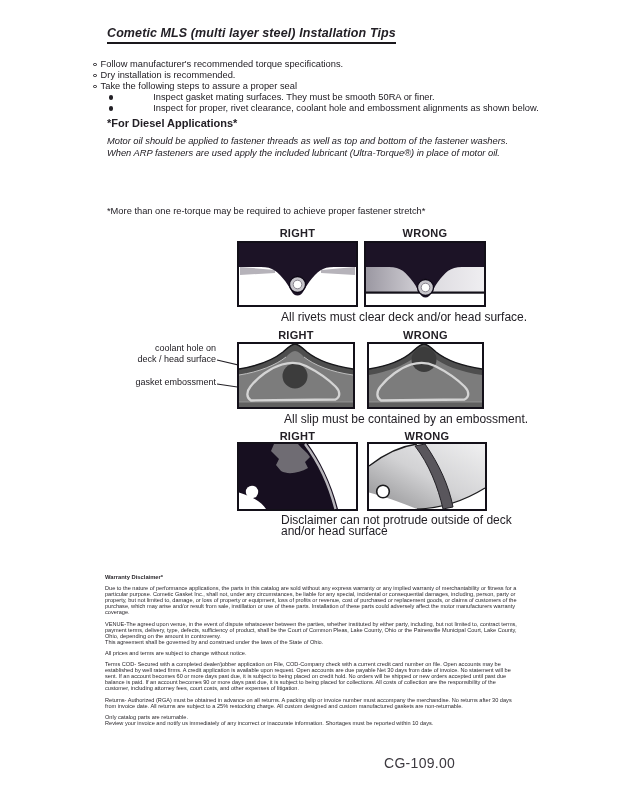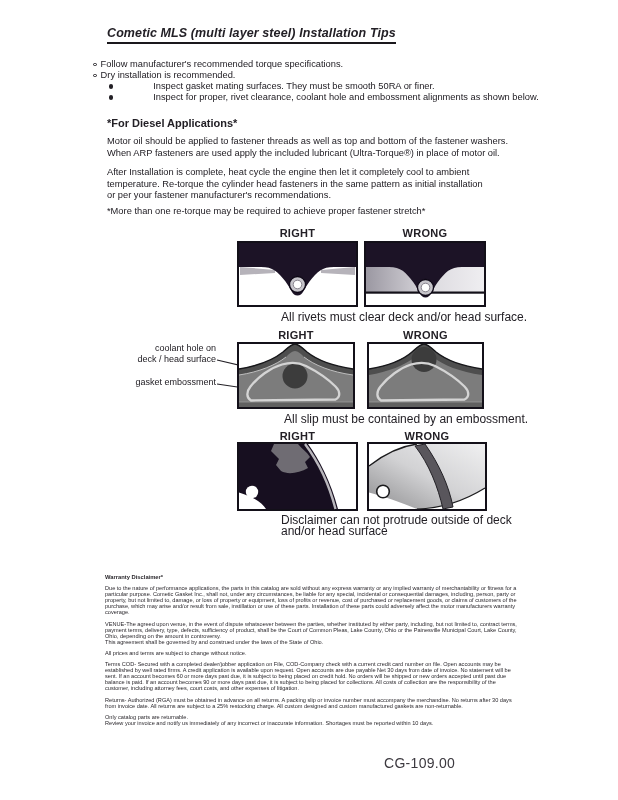--- a/index.html
+++ b/index.html
@@ -30,21 +30,21 @@
   .o-bullet {
     width: 3.6px; height: 3.6px; border: 1px solid #232026; border-radius: 50%;
     display: inline-block; margin-right: 4px; flex: 0 0 auto; align-self: center;
   }
   .f-bullet {
     width: 4.2px; height: 4.2px; background: #232026; border-radius: 50%;
     display: inline-block; margin-right: 4px; flex: 0 0 auto; align-self: center;
   }
   .diesel-heading { left: 107px; top: 117px; font-size: 11px; font-weight: bold; }
   .body-para { left: 107px; font-size: 9.3px; line-height: 11.5px; width: 445px; }
-  .p1 { top: 136px; }
+  .p1 { top: 136px; font-style: italic; }
   .p2 { top: 167px; }
   .note { top: 206px; }
 
   .rw-label { font-size: 11px; font-weight: bold; text-align: center; letter-spacing: 0.3px; }
   .panel { position: absolute; }
   .panel svg { display: block; }
   .caption { font-size: 12px; line-height: 11px; margin-left: 44px; }
 
   .callout { left: 95px; width: 121px; font-size: 9px; line-height: 10.5px; text-align: right; }
   .leader-svg { left: 95px; top: 342px; pointer-events: none; }
@@ -64,36 +64,37 @@
 
   <div class="abs tips">
     <div class="tip-row">
       <span class="o-bullet"></span>
       <span>Follow manufacturer's recommended torque specifications.</span>
     </div>
     <div class="tip-row">
       <span class="o-bullet"></span>
       <span>Dry installation is recommended.</span>
     </div>
+    <div class="tip-row">
+      <span class="o-bullet"></span>
+      <span>Take the following steps to assure a proper seal</span>
+    </div>
     <div class="tip-row sub">
       <span class="f-bullet"></span>
       <span>Inspect gasket mating surfaces.  They must be smooth 50RA or finer.</span>
     </div>
     <div class="tip-row sub">
       <span class="f-bullet"></span>
       <span>Inspect for proper, rivet clearance, coolant hole and embossment alignments as shown below.</span>
     </div>
   </div>
 
   <div class="abs diesel-heading">*For Diesel Applications*</div>
   <div class="abs body-para p1 pre">Motor oil should be applied to fastener threads as well as top and bottom of the fastener washers.
 When ARP fasteners are used apply the included lubricant (Ultra-Torque®) in place of motor oil.</div>
-  <div class="abs body-para p2 pre">After Installation is complete, heat cycle the engine then let it completely cool to ambient
-temperature. Re-torque the cylinder head fasteners in the same pattern as initial installation
-or per your fastener manufacturer's recommendations.</div>
   <div class="abs body-para note">*More than one re-torque may be required to achieve proper fastener stretch*</div>
 
   <div class="abs rw-label" style="left:237px;top:227px;width:121px;">RIGHT</div>
   <div class="abs rw-label" style="left:364px;top:227px;width:122px;">WRONG</div>
 
   <div class="panel" style="left:237px;top:241px;">
     <svg width="121" height="66" viewBox="0 0 121 66">
       <rect x="1" y="1" width="119" height="64" fill="#ffffff" stroke="#131019" stroke-width="2"></rect>
       <path d="M3,26 L38,29 L38,32 L3,34 Z" fill="#b6b3ba"></path>
       <path d="M118,26 L84,29 L84,32 L118,34 Z" fill="#b6b3ba"></path>

